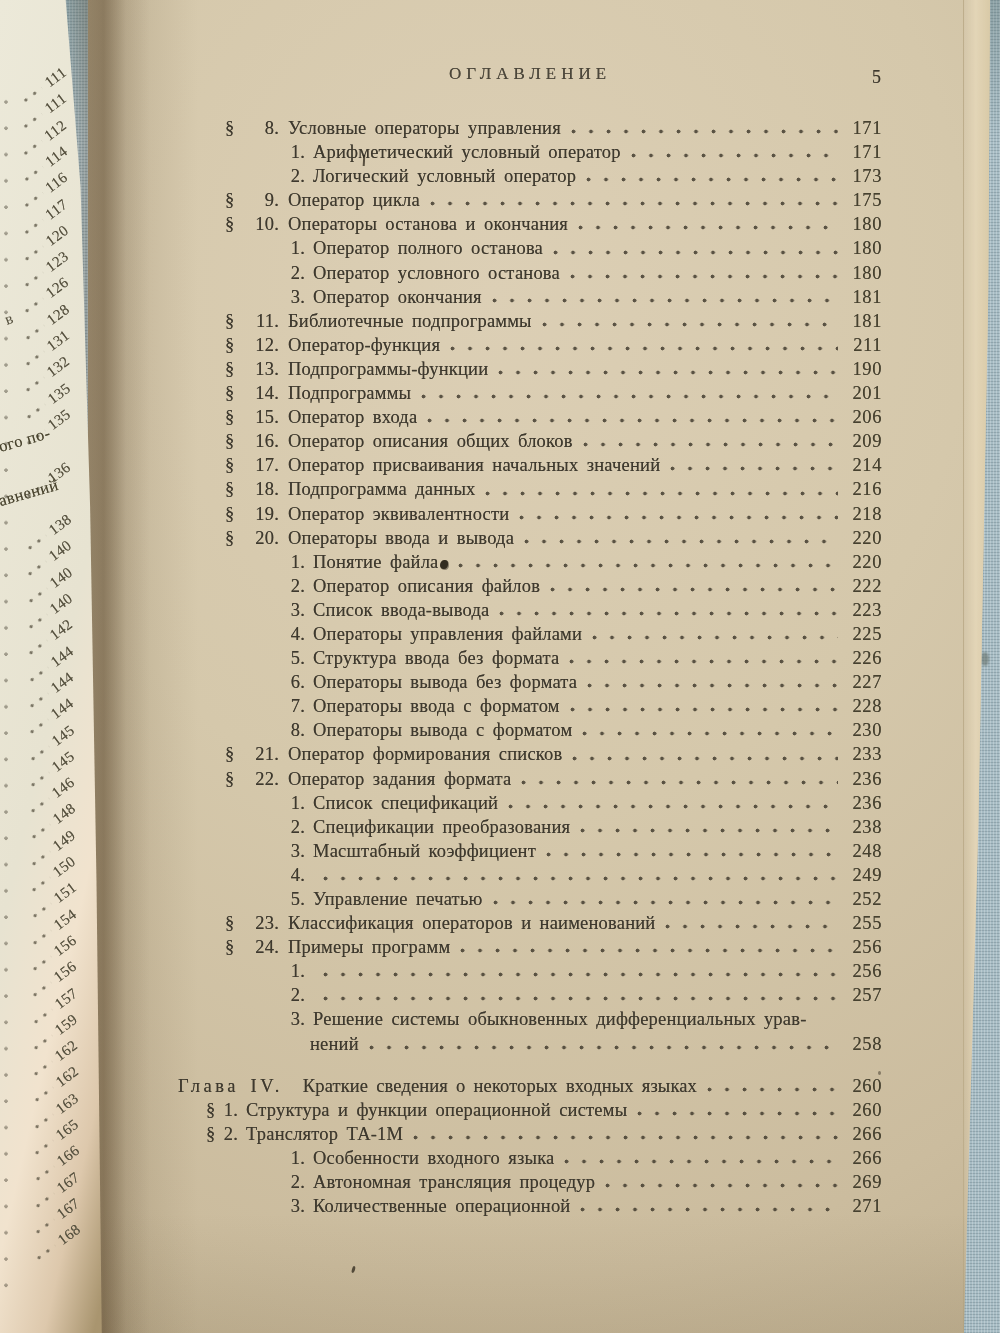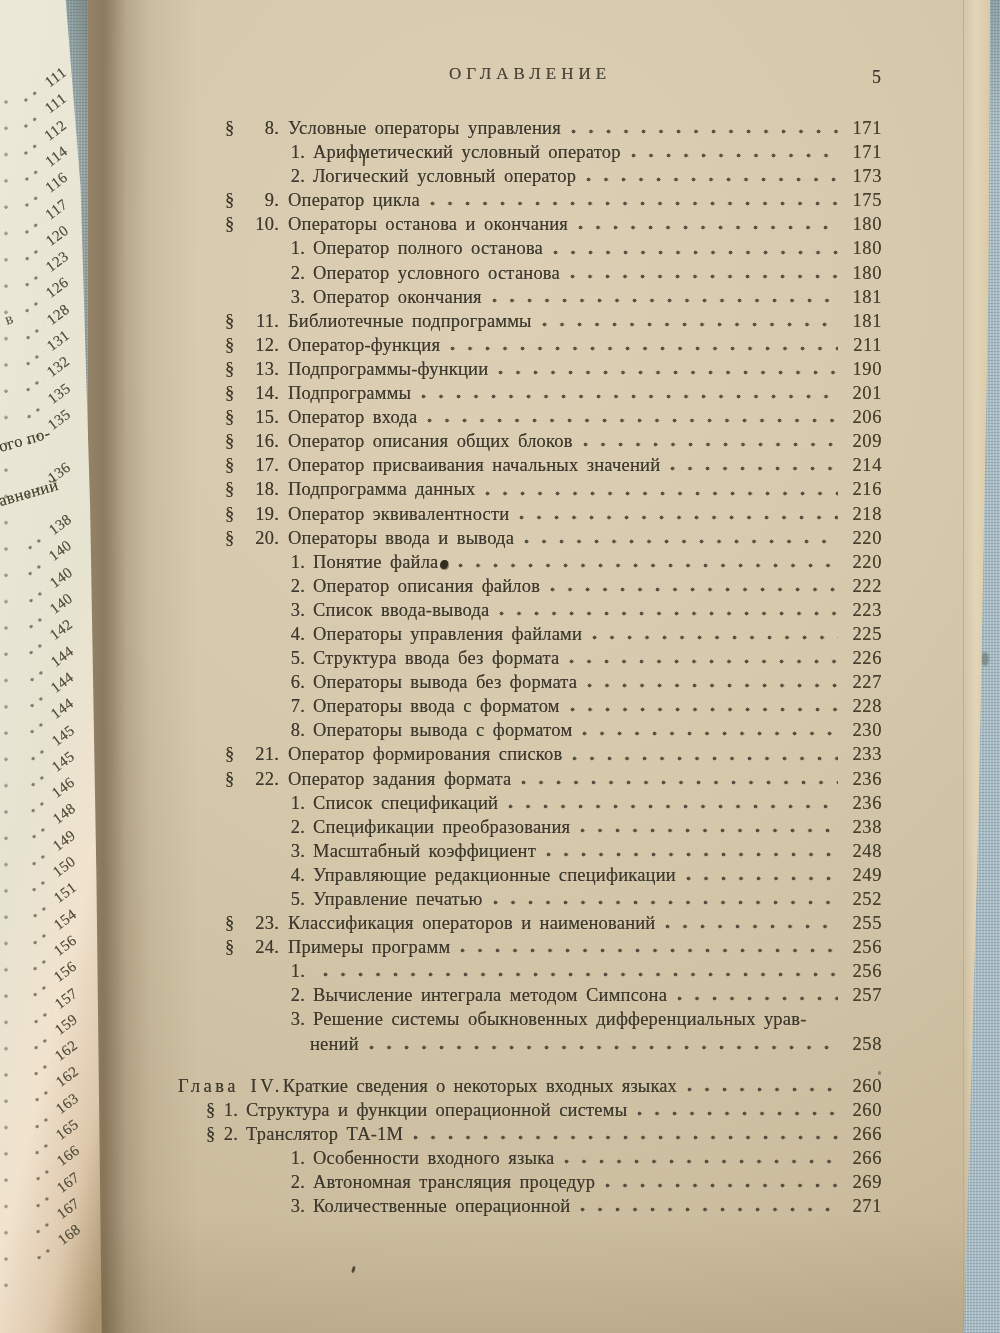--- a/index.html
+++ b/index.html
@@ -65,21 +65,21 @@
   .row.gap{height:18px;}
   .row.sec{padding-left:47px;}
   .row.s1{padding-left:28px;}
   .row.itm{padding-left:105px;}
   .row.cont{padding-left:132px;}
   .row.ch{padding-left:0;}
   .mark{flex:0 0 auto;}
   .sec .mark{display:flex;width:54px;justify-content:space-between;margin-right:9px;}
   .s1 .mark{display:flex;width:32px;justify-content:space-between;margin-right:8px;}
   .itm .mark{display:block;width:22px;text-align:right;margin-right:8px;}
-  .ch .mark{letter-spacing:3.5px;margin-right:0;}
+  .ch .mark{letter-spacing:3.5px;margin-right:20px;}
   .mark i{font-style:normal;}
   .title{flex:0 0 auto;}
   .ch .title{font-weight:400;letter-spacing:.1px;}
   .dots{flex:1 1 auto;height:6px;margin:0 6px 5px 10px;align-self:flex-end;
     background-image:radial-gradient(circle at 2.5px 2.5px, rgba(58,52,40,.8) 1.7px, transparent 2.2px);
     background-size:17.5px 6px;background-repeat:repeat-x;background-position:left center;}
   .pnum{flex:0 0 auto;width:38px;text-align:right;letter-spacing:.6px;color:#46412f;}
 
   .blot{display:inline-block;width:8px;height:9px;margin:0 0 -1px 2px;
     background:#332d21;border-radius:62% 40% 55% 48%;box-shadow:1px 1px 0 rgba(51,45,33,.45);}
@@ -516,21 +516,20 @@
           <span class="pnum">238</span>
         </div>
         <div class="row itm">
           <span class="mark">3.</span>
           <span class="title">Масштабный коэффициент</span>
           <span class="dots"></span>
           <span class="pnum">248</span>
         </div>
         <div class="row itm">
           <span class="mark">4.</span>
-          <span class="title">Управляющие редакционные спецификации</span>
           <span class="dots"></span>
           <span class="pnum">249</span>
         </div>
         <div class="row itm">
           <span class="mark">5.</span>
           <span class="title">Управление печатью</span>
           <span class="dots"></span>
           <span class="pnum">252</span>
         </div>
         <div class="row sec">
@@ -551,21 +550,20 @@
           <span class="dots"></span>
           <span class="pnum">256</span>
         </div>
         <div class="row itm">
           <span class="mark">1.</span>
           <span class="dots"></span>
           <span class="pnum">256</span>
         </div>
         <div class="row itm">
           <span class="mark">2.</span>
-          <span class="title">Вычисление интеграла методом Симпсона</span>
           <span class="dots"></span>
           <span class="pnum">257</span>
         </div>
         <div class="row itm">
           <span class="mark">3.</span>
           <span class="title">Решение системы обыкновенных дифференциальных урав-</span>
         </div>
         <div class="row cont">
           <span class="title">нений</span>
           <span class="dots"></span>

